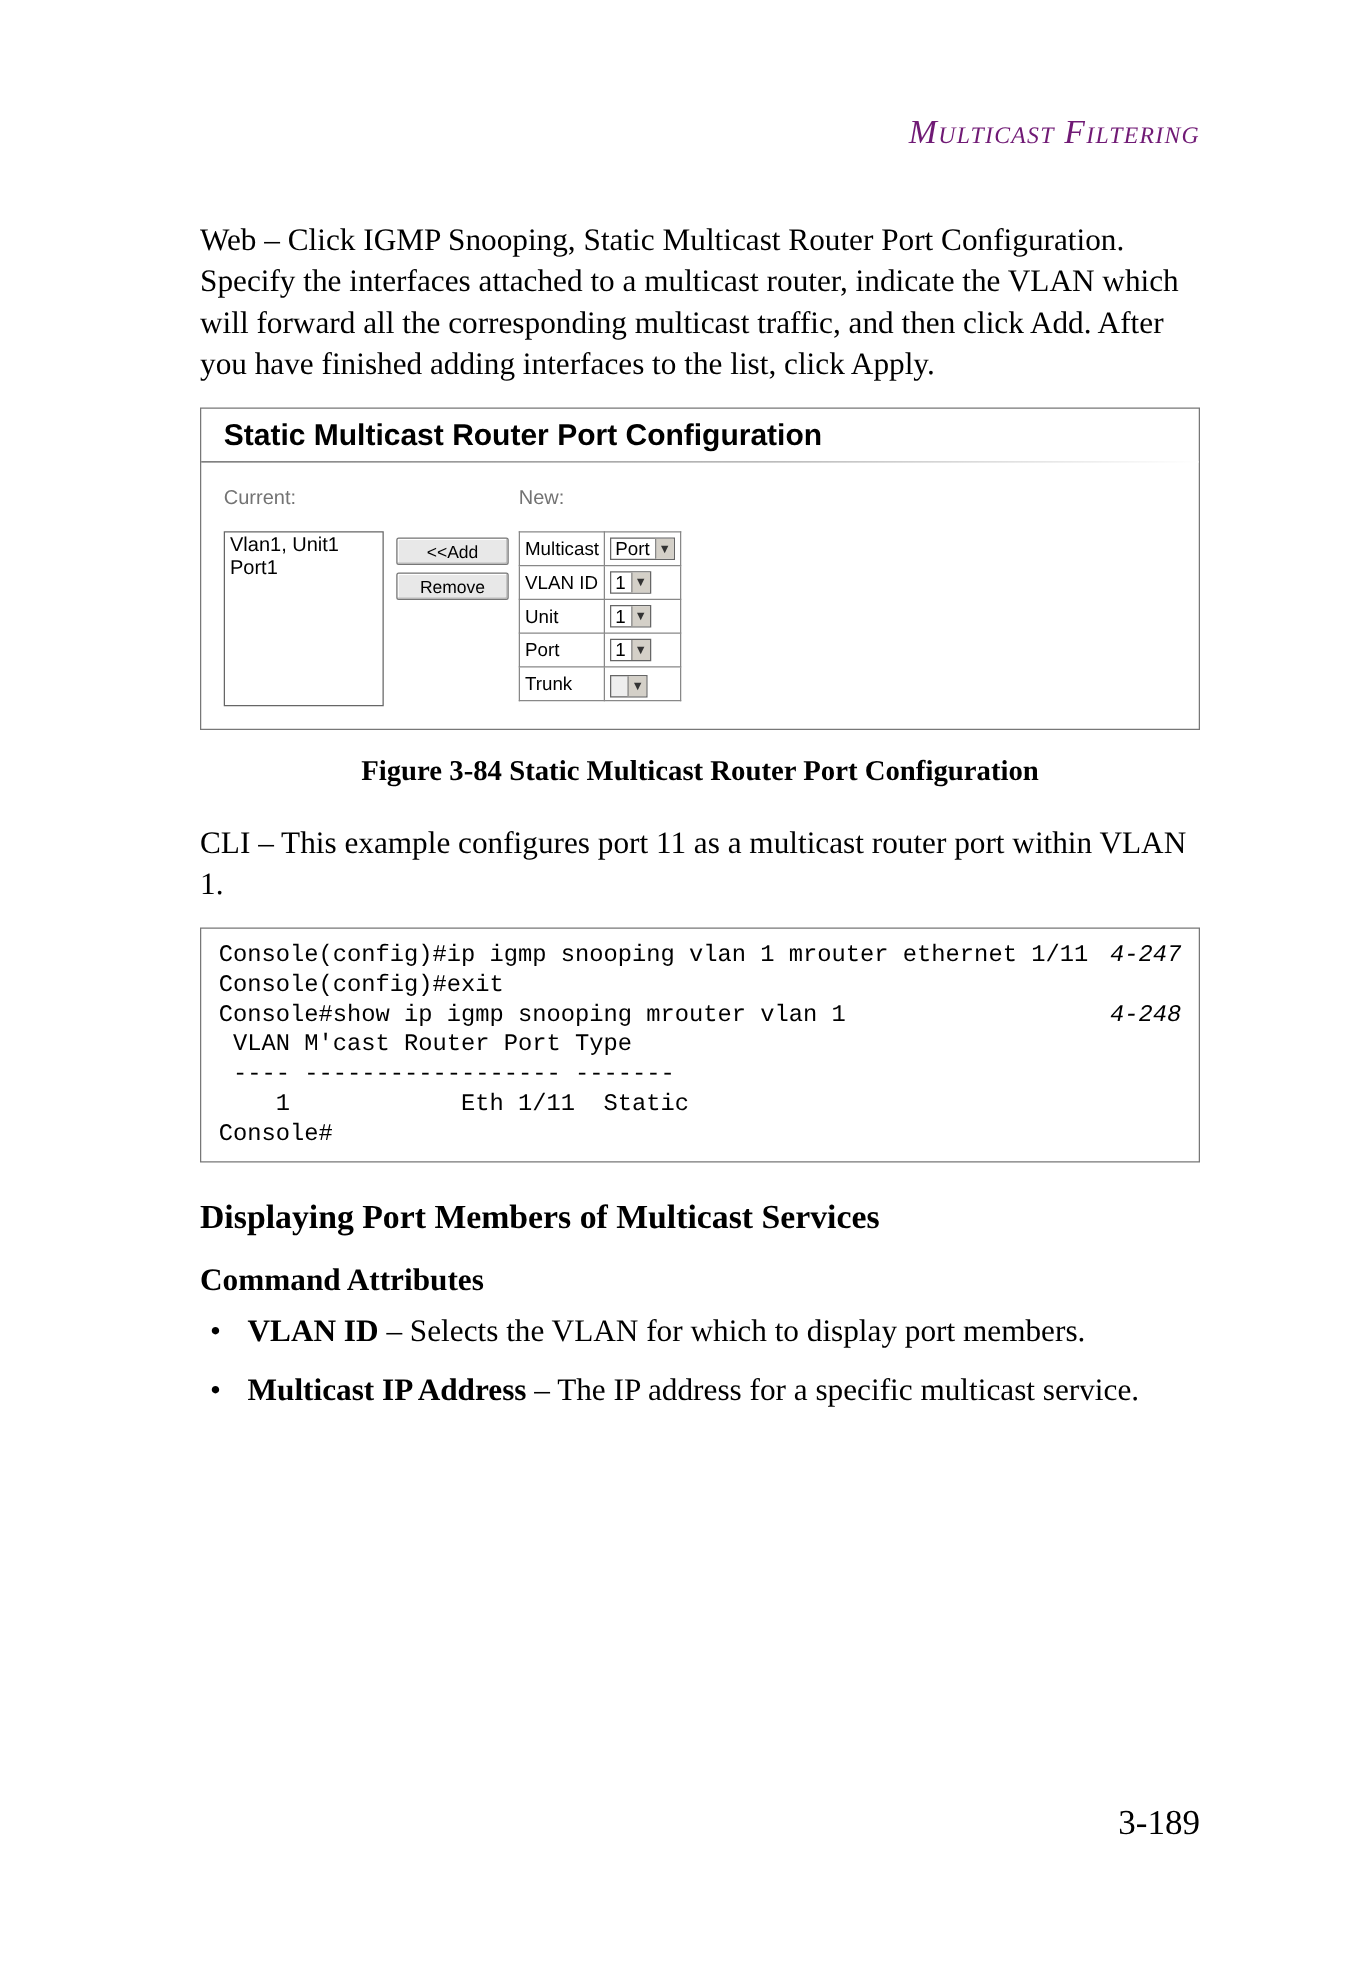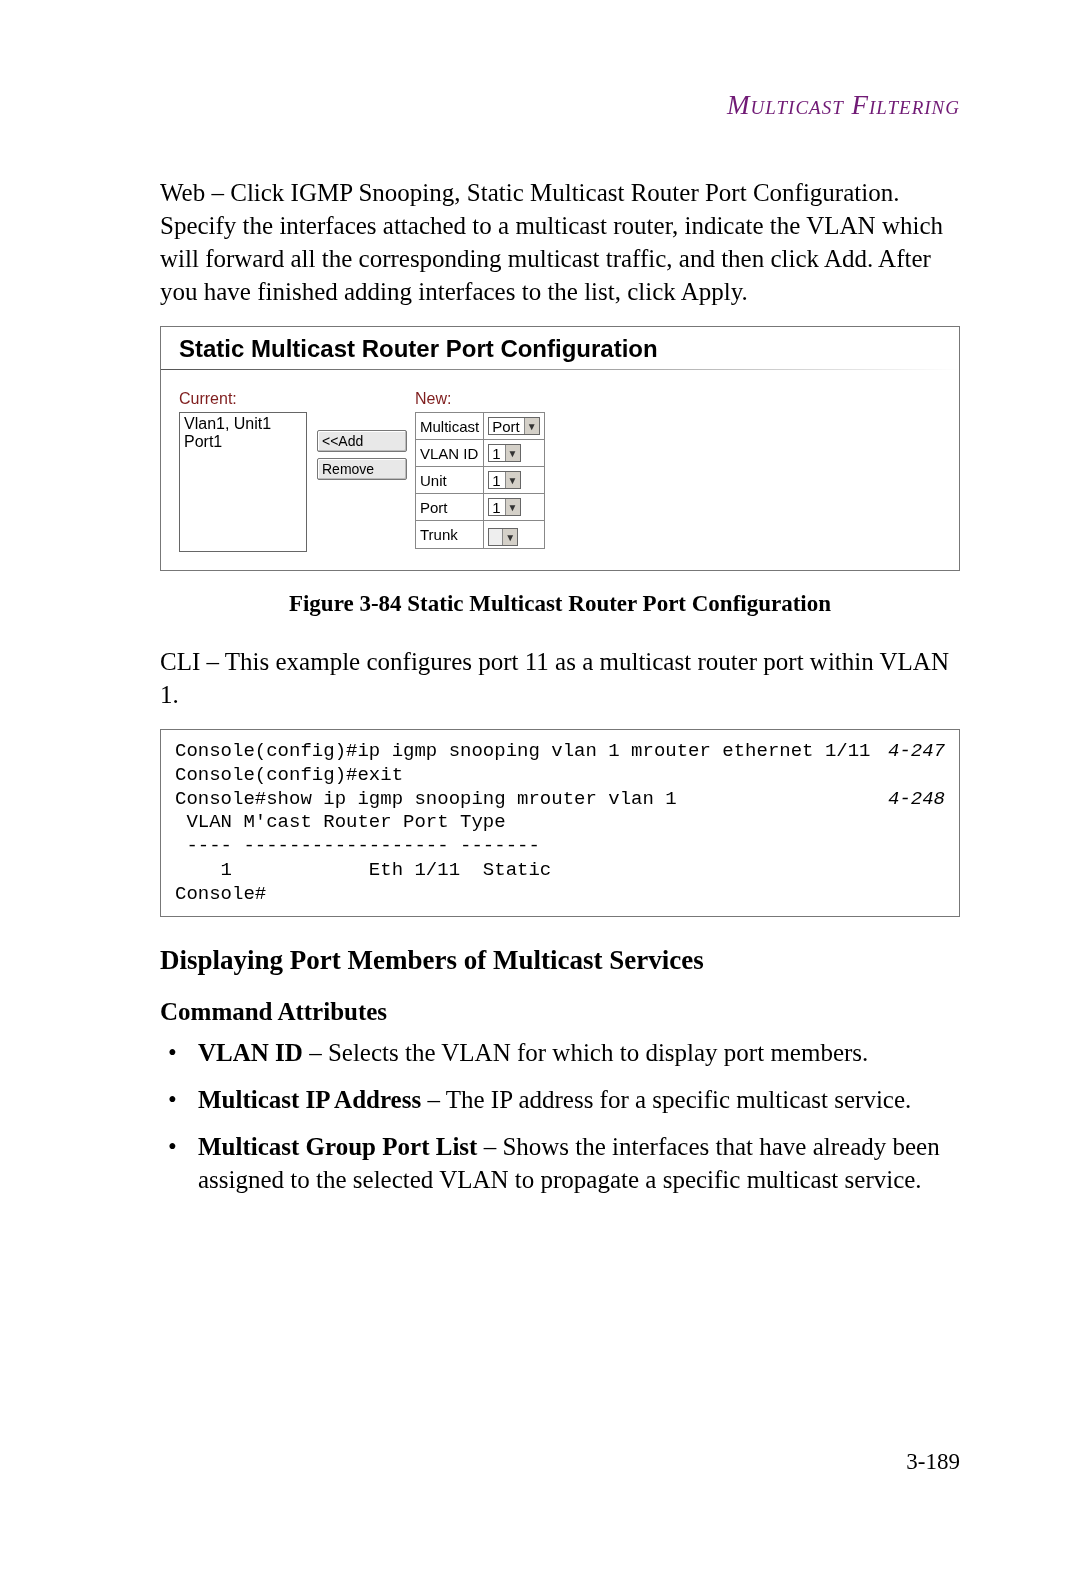--- a/index.html
+++ b/index.html
@@ -53,37 +53,37 @@
     display: flex;
     align-items: flex-start;
     padding: 0 18px;
     font-family: Arial, Helvetica, sans-serif;
     font-size: 16px;
   }
   .fcol {
     margin-right: 10px;
   }
   .label {
-    color: #7f1d1d;
-    margin-bottom: 4px;
+    color: #737373;
+    margin-bottom: 17px;
   }
   .listbox {
     width: 128px;
     height: 140px;
     border: 1px solid #666;
     background: #fff;
     padding: 2px 4px;
     box-sizing: border-box;
   }
   .btn {
     display: block;
     width: 80px;
     font-family: Arial, Helvetica, sans-serif;
     font-size: 14px;
-    text-align: left;
+    text-align: center;
     border: 1px solid #777;
     background: #e8e8e8;
     padding: 2px 4px;
     margin-bottom: 6px;
     border-radius: 2px;
     box-shadow: inset -1px -1px 0 #bbb, inset 1px 1px 0 #fff;
   }
   .btn-col {
     margin-top: 40px;
     margin-right: 8px;
@@ -177,21 +177,21 @@
     top: 0;
     font-size: 25px;
   }
   ul.attrs .term {
     font-weight: bold;
   }
   .page-number {
     position: absolute;
     bottom: 95px;
     right: 120px;
-    font-size: 23px;
+    font-size: 28px;
   }
 </style>
 </head>
 <body>
 
 <div class="page">
 
   <div class="running-header">Multicast Filtering</div>
 
   <div class="body-text">
@@ -290,20 +290,17 @@
 
   <div class="h4">Command Attributes</div>
 
   <ul class="attrs">
     <li>
       <span class="term">VLAN ID</span><span> – Selects the VLAN for which to display port members.</span>
     </li>
     <li>
       <span class="term">Multicast IP Address</span><span> – The IP address for a specific multicast service.</span>
     </li>
-    <li>
-      <span class="term">Multicast Group Port List</span><span> – Shows the interfaces that have already been assigned to the selected VLAN to propagate a specific multicast service.</span>
-    </li>
   </ul>
 
 </div>
 
 <div class="page-number">3-189</div>
 
 </body></html>

